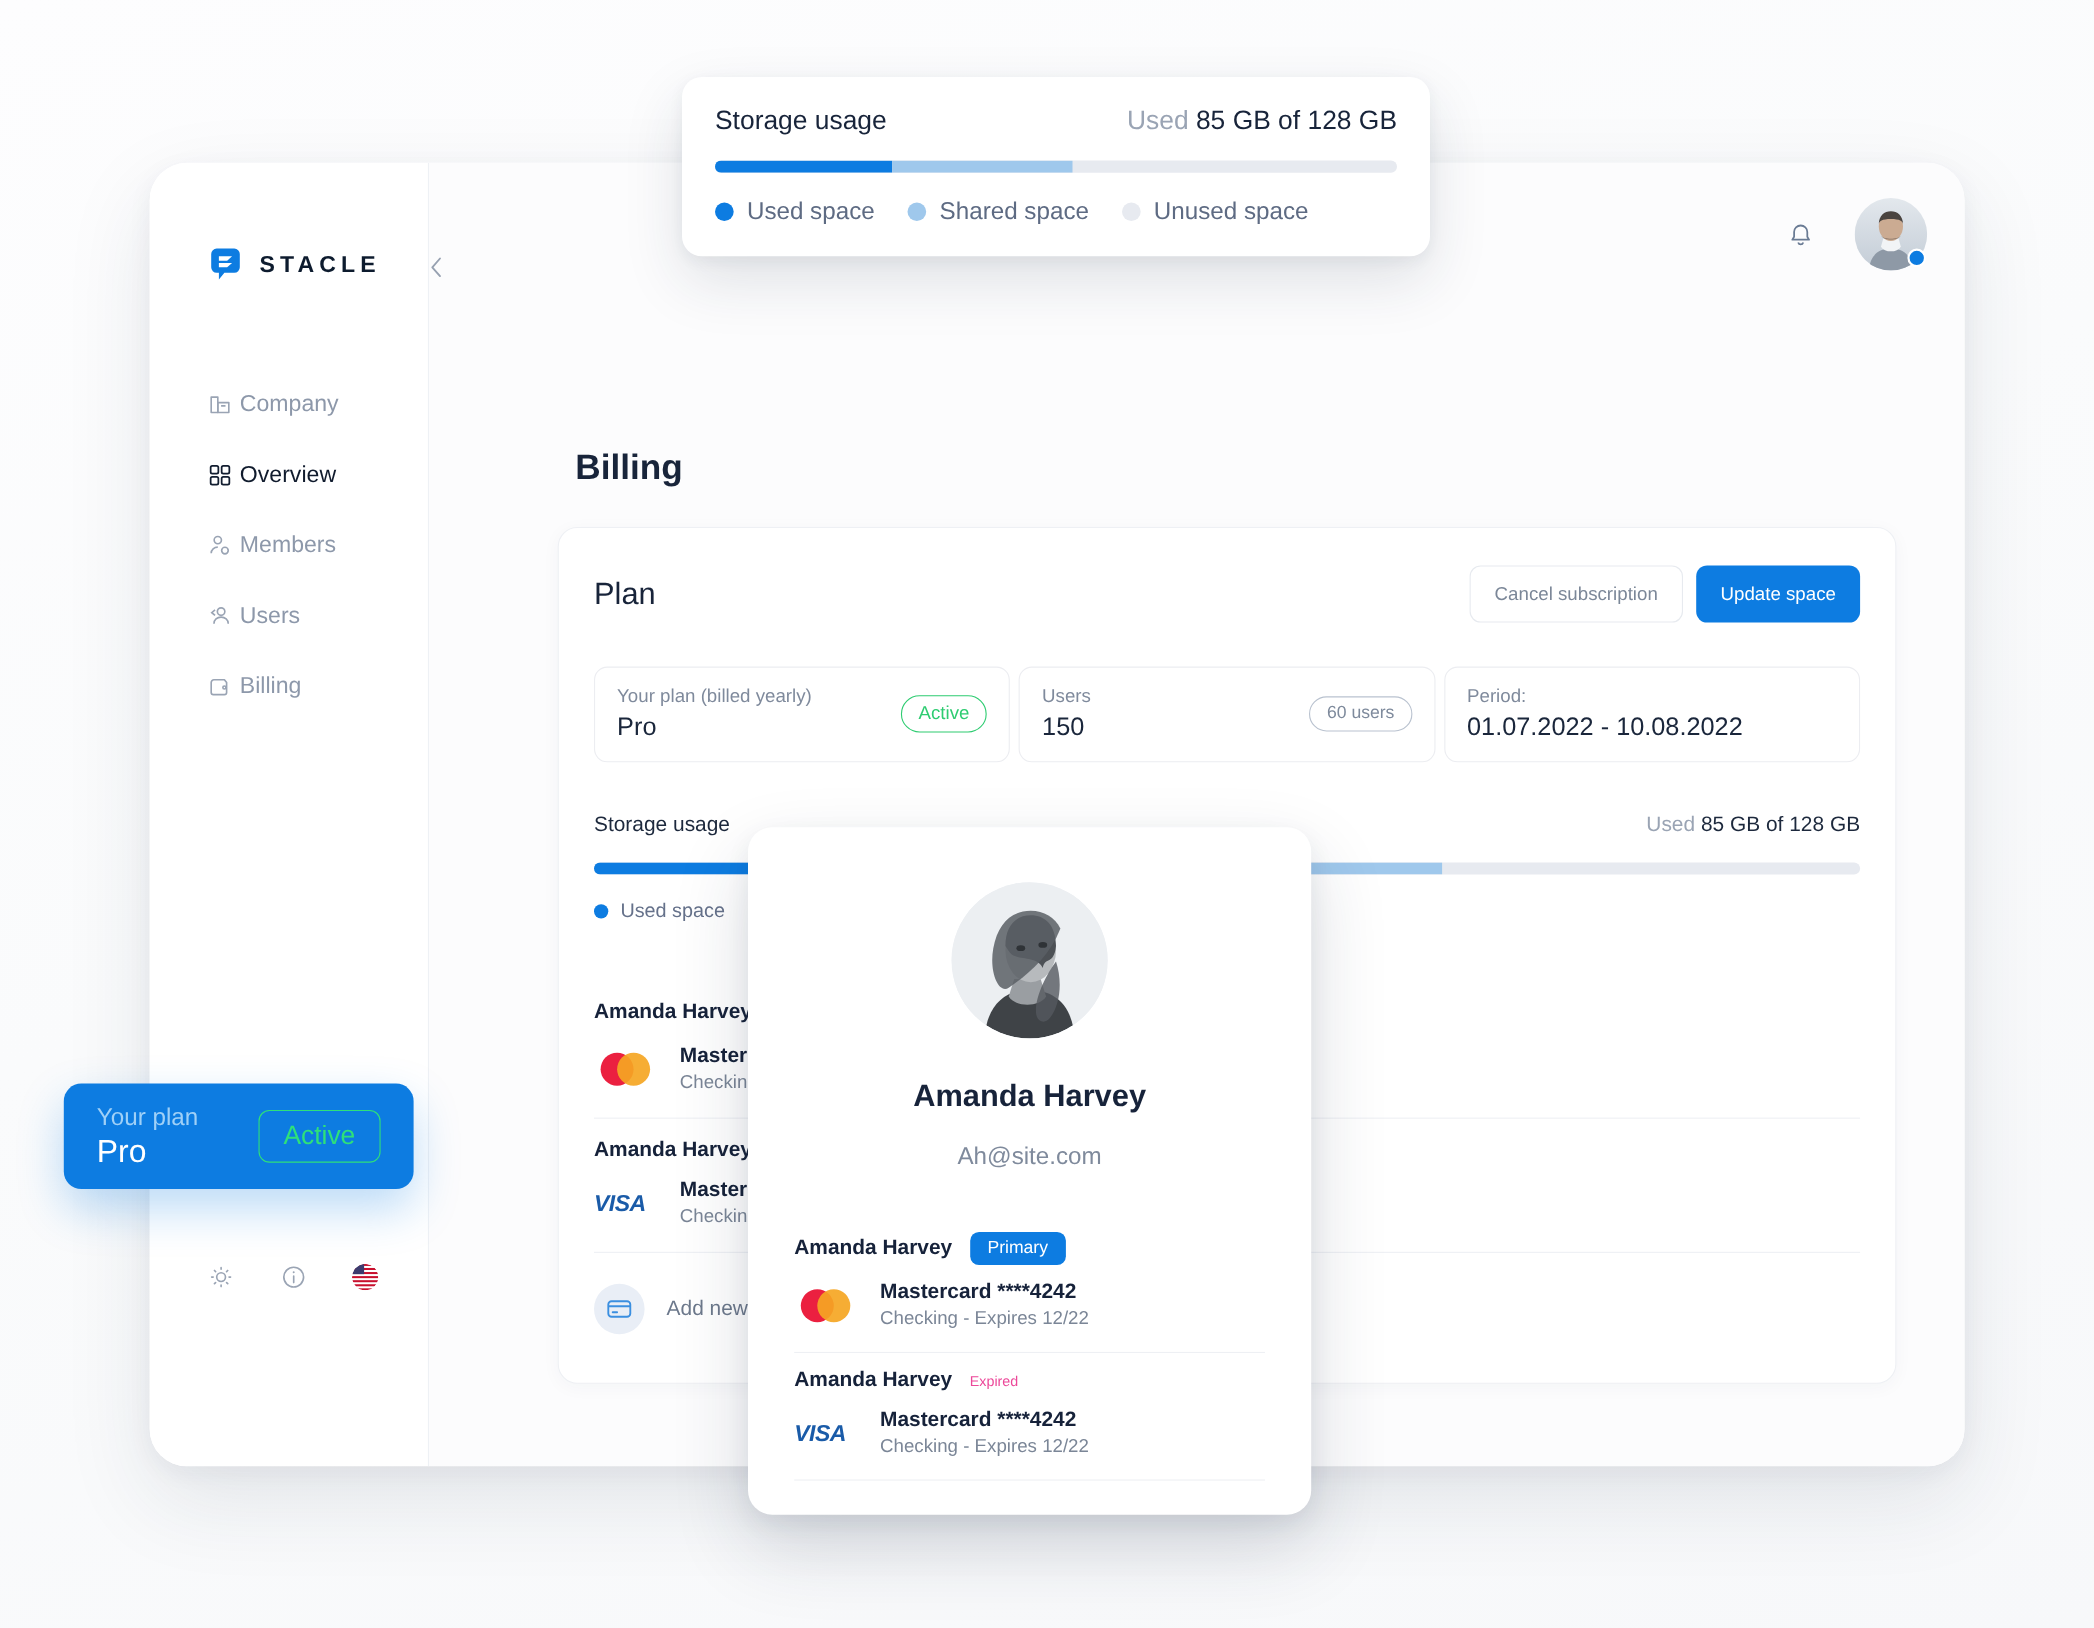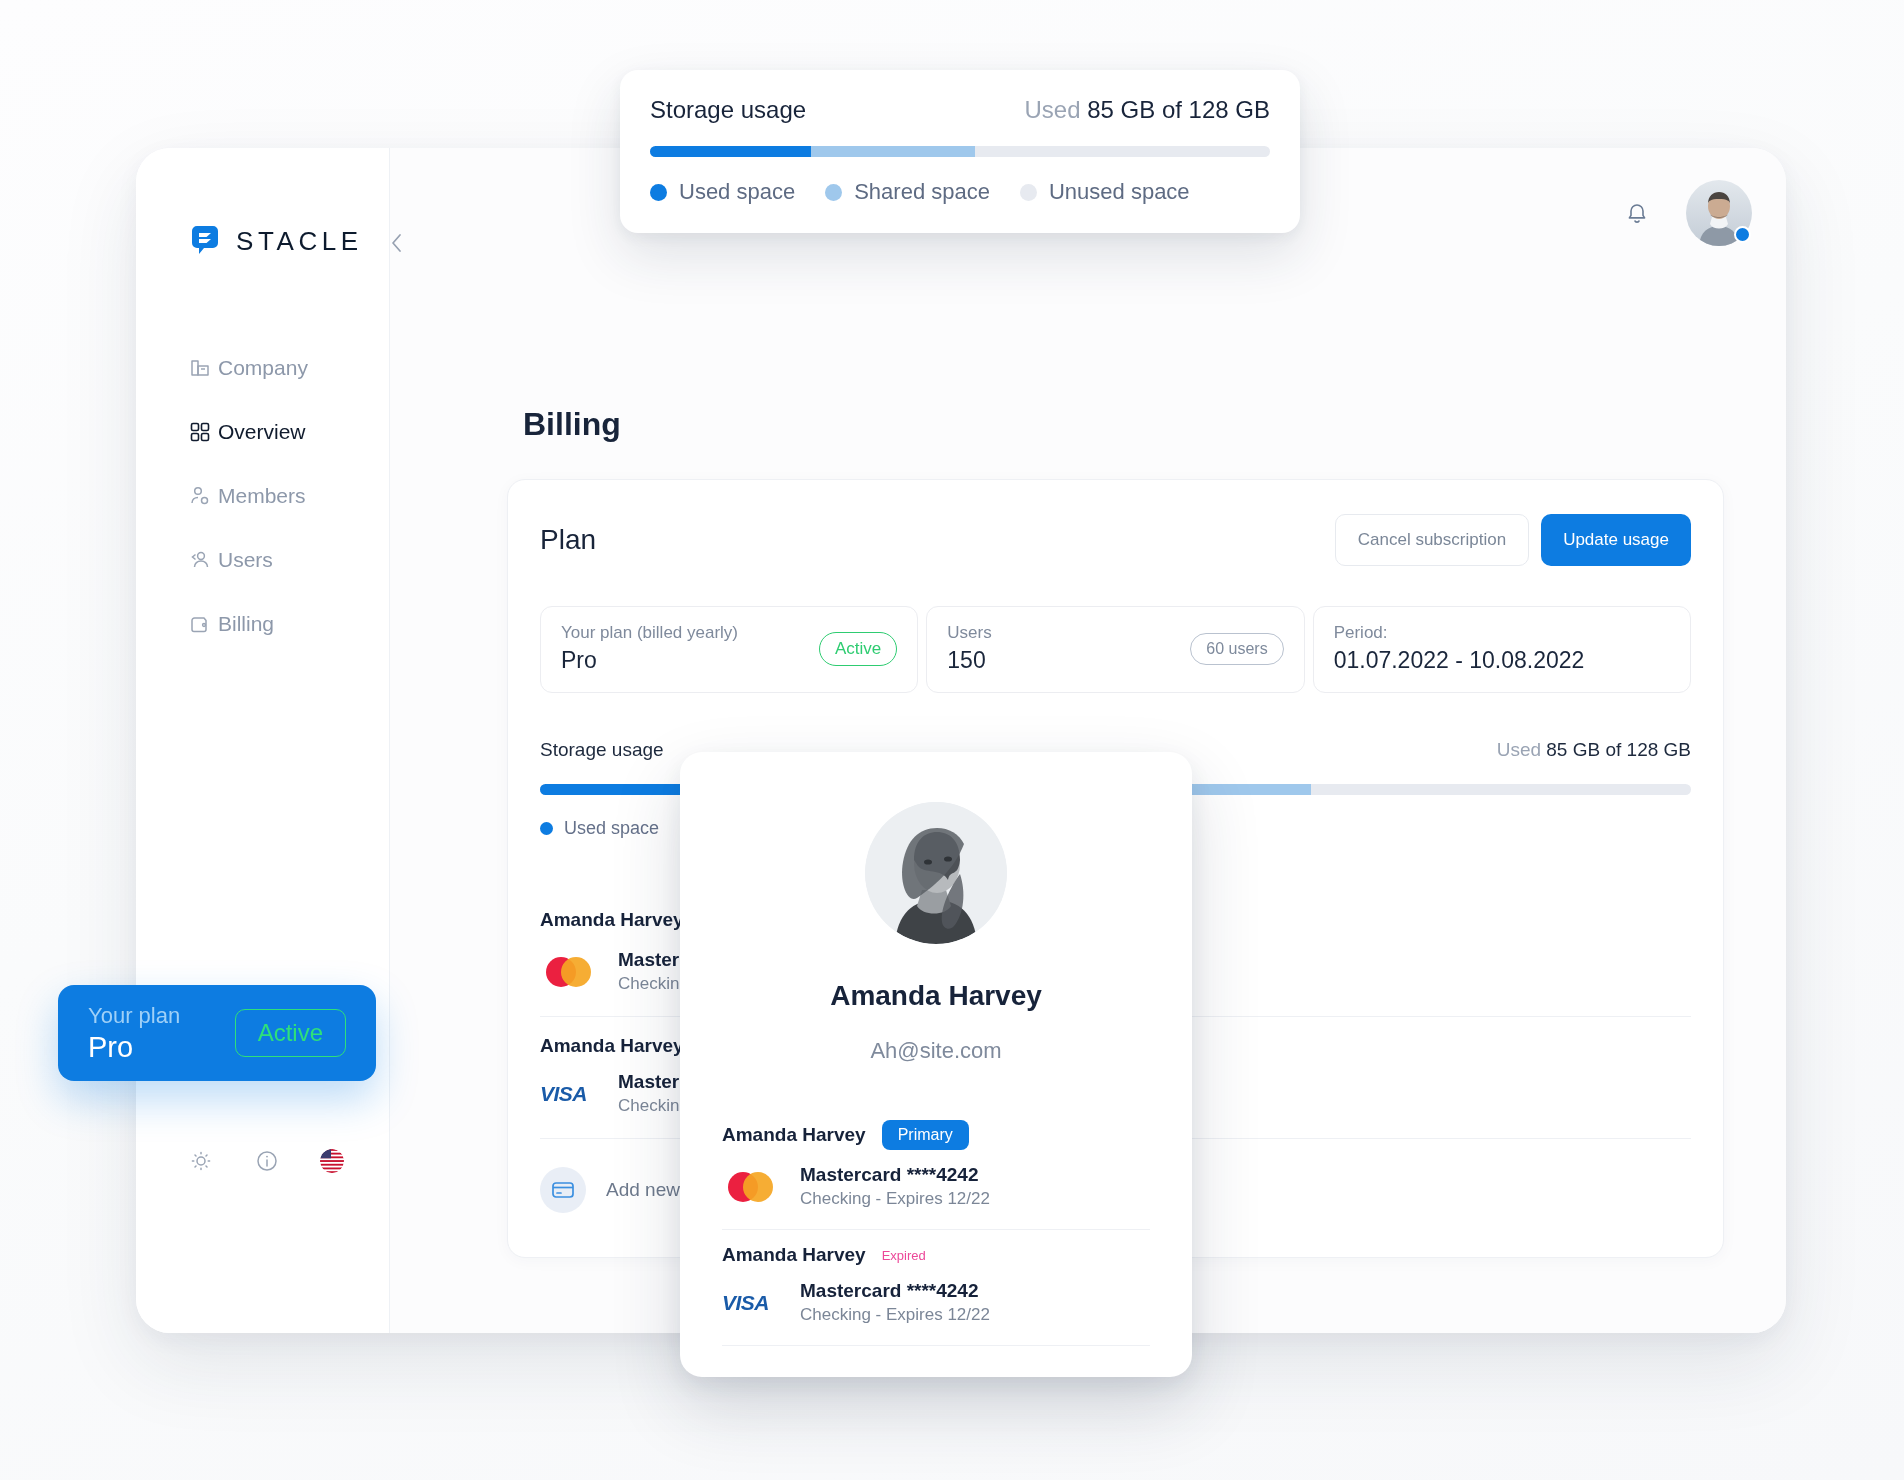--- a/index.html
+++ b/index.html
@@ -20,21 +20,21 @@
     box-shadow: 0 30px 80px rgba(32,45,70,.10), 0 6px 22px rgba(32,45,70,.05);
     overflow: hidden;
   }
   
   .sidebar {
     position: absolute; left: 0; top: 0; width: 254px; height: 100%;
     background: #ffffff; border-right: 1px solid #eef1f5;
   }
   .brand { position: absolute; left: 52px; top: 76px; display: flex; align-items: center; gap: 14px; }
   .brand-mark { width: 34px; height: 34px; position: relative; }
-  .brand-name { font-size: 26px; font-weight: 400; letter-spacing: 4.6px; color: #0d1b2e; }
+  .brand-name { font-size: 21px; font-weight: 700; letter-spacing: 4.6px; color: #0d1b2e; }
   .collapse-btn { position: absolute; left: 248px; top: 82px; width: 26px; height: 26px;
      display:flex; align-items:center; justify-content:center; color:#8e99ab; z-index: 5;}
 
   .nav { position: absolute; left: 0; top: 188px; width: 100%; }
   .nav-item {
     position: relative; display: flex; align-items: center; gap: 6px;
     height: 64px; padding-left: 52px; color: #8d98aa; font-size: 21px;
   }
   .nav-item .ico { width: 24px; height: 24px; display:flex; align-items:center; justify-content:center; }
   .nav-item.active { color: #101b2d; font-weight: 400; }
@@ -323,21 +323,21 @@
       </div>
 
       <h1 class="page-title">Billing</h1>
 
       <div class="panel">
 
         <div class="panel-head">
           <div class="panel-title">Plan</div>
           <div class="panel-actions">
             <button class="btn-ghost">Cancel subscription</button>
-            <button class="btn-primary">Update usage</button>
+            <button class="btn-primary">Update space</button>
           </div>
         </div>
 
         <div class="stats">
           <div class="stat">
             <div>
               <div class="stat-label">Your plan (billed  yearly)</div>
               <div class="stat-value">Pro</div>
             </div>
             <span class="pill-green">Active</span>

